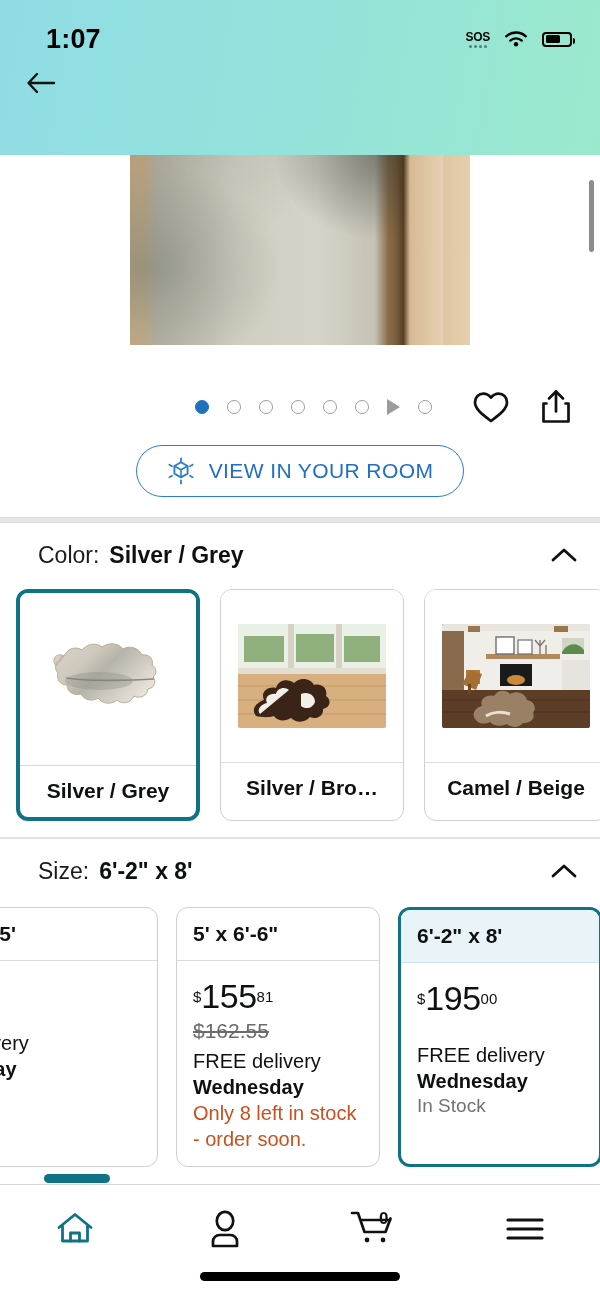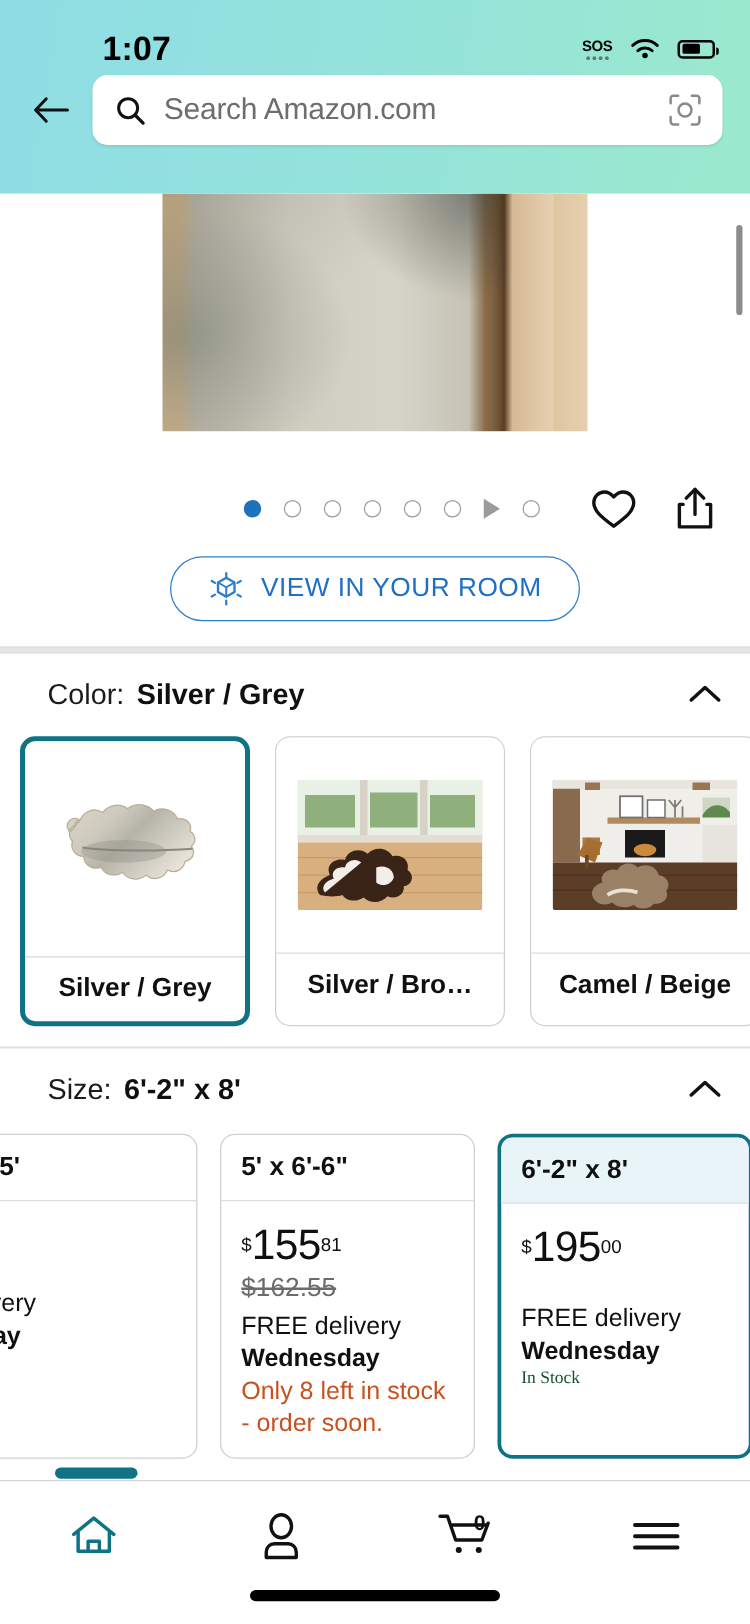--- a/index.html
+++ b/index.html
@@ -12,21 +12,21 @@
   .phone { position: relative; width: 600px; height: 1299px; background:#fff; overflow:hidden; }
 
   
   .header {
     position: relative;
     height: 155px;
     background: linear-gradient(100deg, #8fdde4 0%, #93e2dc 45%, #9be9cd 100%);
   }
   .statusbar {
     display: flex; align-items: center; justify-content: space-between;
-    padding: 20px 28px 0 46px; height: 58px; margin-left: 36px;
+    padding: 20px 28px 0 46px; height: 58px;
   }
   .clock { font-size: 27px; font-weight: bold; color:#000; letter-spacing:.2px; }
   .status-right { display:flex; align-items:center; gap:13px; }
   .sos-wrap { display:flex; flex-direction:column; align-items:center; gap:2px;text-align:right; }
   .sos-text { font-size: 12px; font-weight: bold; color:#000; letter-spacing:-.3px; line-height:1; }
   .sos-dots { display:flex; gap:2px; }
   .sos-dots i { width:3px; height:3px; background:#5b7a72; border-radius:50%; display:block; }
   .battery { position:relative; width:30px; height:15px; border:2px solid #000; border-radius:4px; }
   .battery::after { content:""; position:absolute; right:-5px; top:4px; width:2.5px; height:6px; background:#000; border-radius:0 2px 2px 0; }
   .battery-fill { position:absolute; left:1.5px; top:1.5px; height:8px; width:14px; background:#000; border-radius:1.5px; }
@@ -118,21 +118,21 @@
   .size-name { font-size:21px; font-weight:bold; color:#0f1111; white-space:nowrap; }
   .size-card-body { padding: 18px 16px 14px 16px; display:flex; flex-direction:column; }
   .price { color:#0f1111; line-height:1; white-space:nowrap; margin-bottom:6px; }
   .price .cur { font-size:15px; vertical-align:super; }
   .price .whole { font-size:34px; font-weight:500; letter-spacing:-.5px; }
   .price .frac { font-size:15px; vertical-align:super; }
   .strike { font-size:21px; color:#6b6b6b; text-decoration:line-through; margin-bottom:6px; white-space:nowrap; }
   .price-gap { height:22px; }
   .ship { font-size:20px; color:#0f1111; line-height:1.28; }
   .ship b { font-weight:bold; }
-  .stock-in { font-size:14px; color:#14532d; margin-top:1px;font-family:Liberation Serif, serif; }
+  .stock-in { font-size:19px; color:#737373; margin-top:1px; }
   .stock-low { font-size:20px; color:#c7511f; line-height:1.28; margin-top:1px; }
 
   
   .scroll-indicator { position:absolute; left:44px; bottom:116px; width:66px; height:9px; background:#0f7285; border-radius:5px; }
   .bottomnav {
     position:absolute; left:0; right:0; bottom:0; height:115px;
     background:#fff; border-top:1.5px solid #d5d5d5;
     display:flex; align-items:flex-start; padding-top:14px;
   }
   .navitem { flex:1; display:flex; align-items:center; justify-content:center; height:60px; cursor:pointer; position:relative; }
@@ -169,36 +169,20 @@
         <div class="battery">
           <div class="battery-fill"></div>
         </div>
       </div>
     </div>
 
     <div class="searchrow">
       <div class="back-btn">
         <svg width="30" height="24" viewBox="0 0 30 24">
           <path d="M11 3L2.5 12 11 21M2.8 12H28" stroke="#111" stroke-width="2.4" fill="none" stroke-linecap="round" stroke-linejoin="round"></path>
-        </svg>
-      </div>
-      <div class="searchbar">
-        <svg width="25" height="25" viewBox="0 0 25 25">
-          <circle cx="10.5" cy="10.5" r="7.6" stroke="#111" stroke-width="2.4" fill="none"></circle>
-          <path d="M16.2 16.2L22.5 22.5" stroke="#111" stroke-width="2.6" stroke-linecap="round"></path>
-        </svg>
-        <span class="search-placeholder">Search Amazon.com</span>
-        <svg width="28" height="28" viewBox="0 0 28 28">
-          <g stroke="#8a8a8a" stroke-width="2" fill="none" stroke-linecap="round">
-            <path d="M2.5 8.5V4.8A2.3 2.3 0 014.8 2.5H8.5"></path>
-            <path d="M19.5 2.5h3.7A2.3 2.3 0 0125.5 4.8V8.5"></path>
-            <path d="M25.5 19.5v3.7a2.3 2.3 0 01-2.3 2.3H19.5"></path>
-            <path d="M8.5 25.5H4.8a2.3 2.3 0 01-2.3-2.3V19.5"></path>
-          </g>
-          <circle cx="14" cy="14" r="5.2" stroke="#8a8a8a" stroke-width="2" fill="none"></circle>
         </svg>
       </div>
     </div>
   </div>
 
   <div class="gallery">
     <div class="hero-img">
       <div class="shade-tl"></div>
       <div class="shade-tr"></div>
       <div class="edge"></div>

